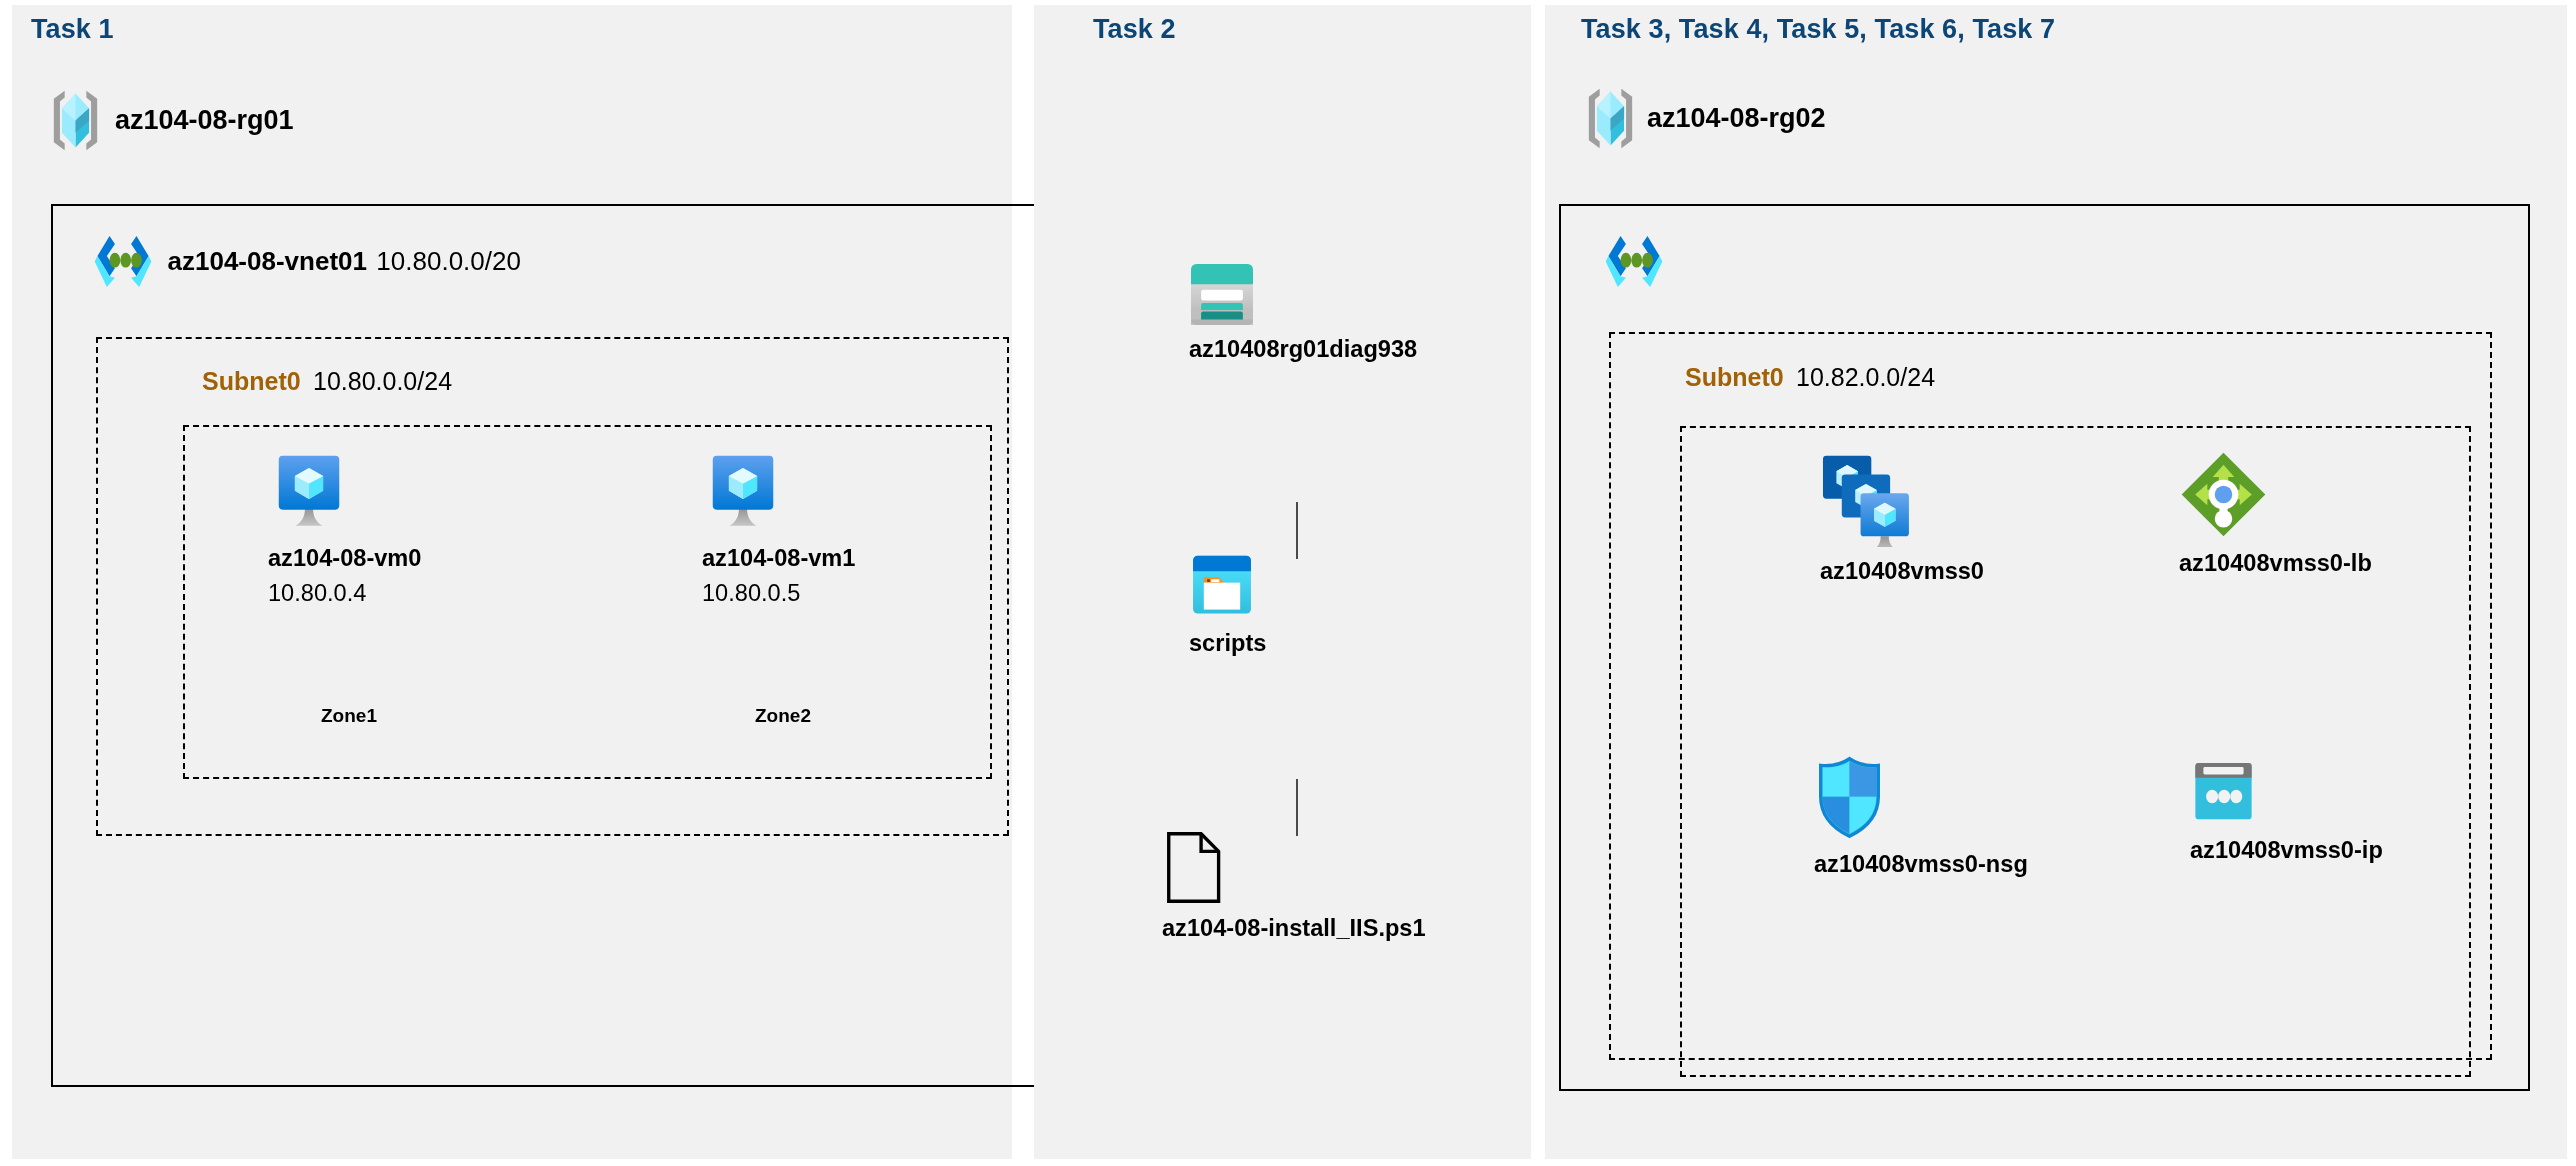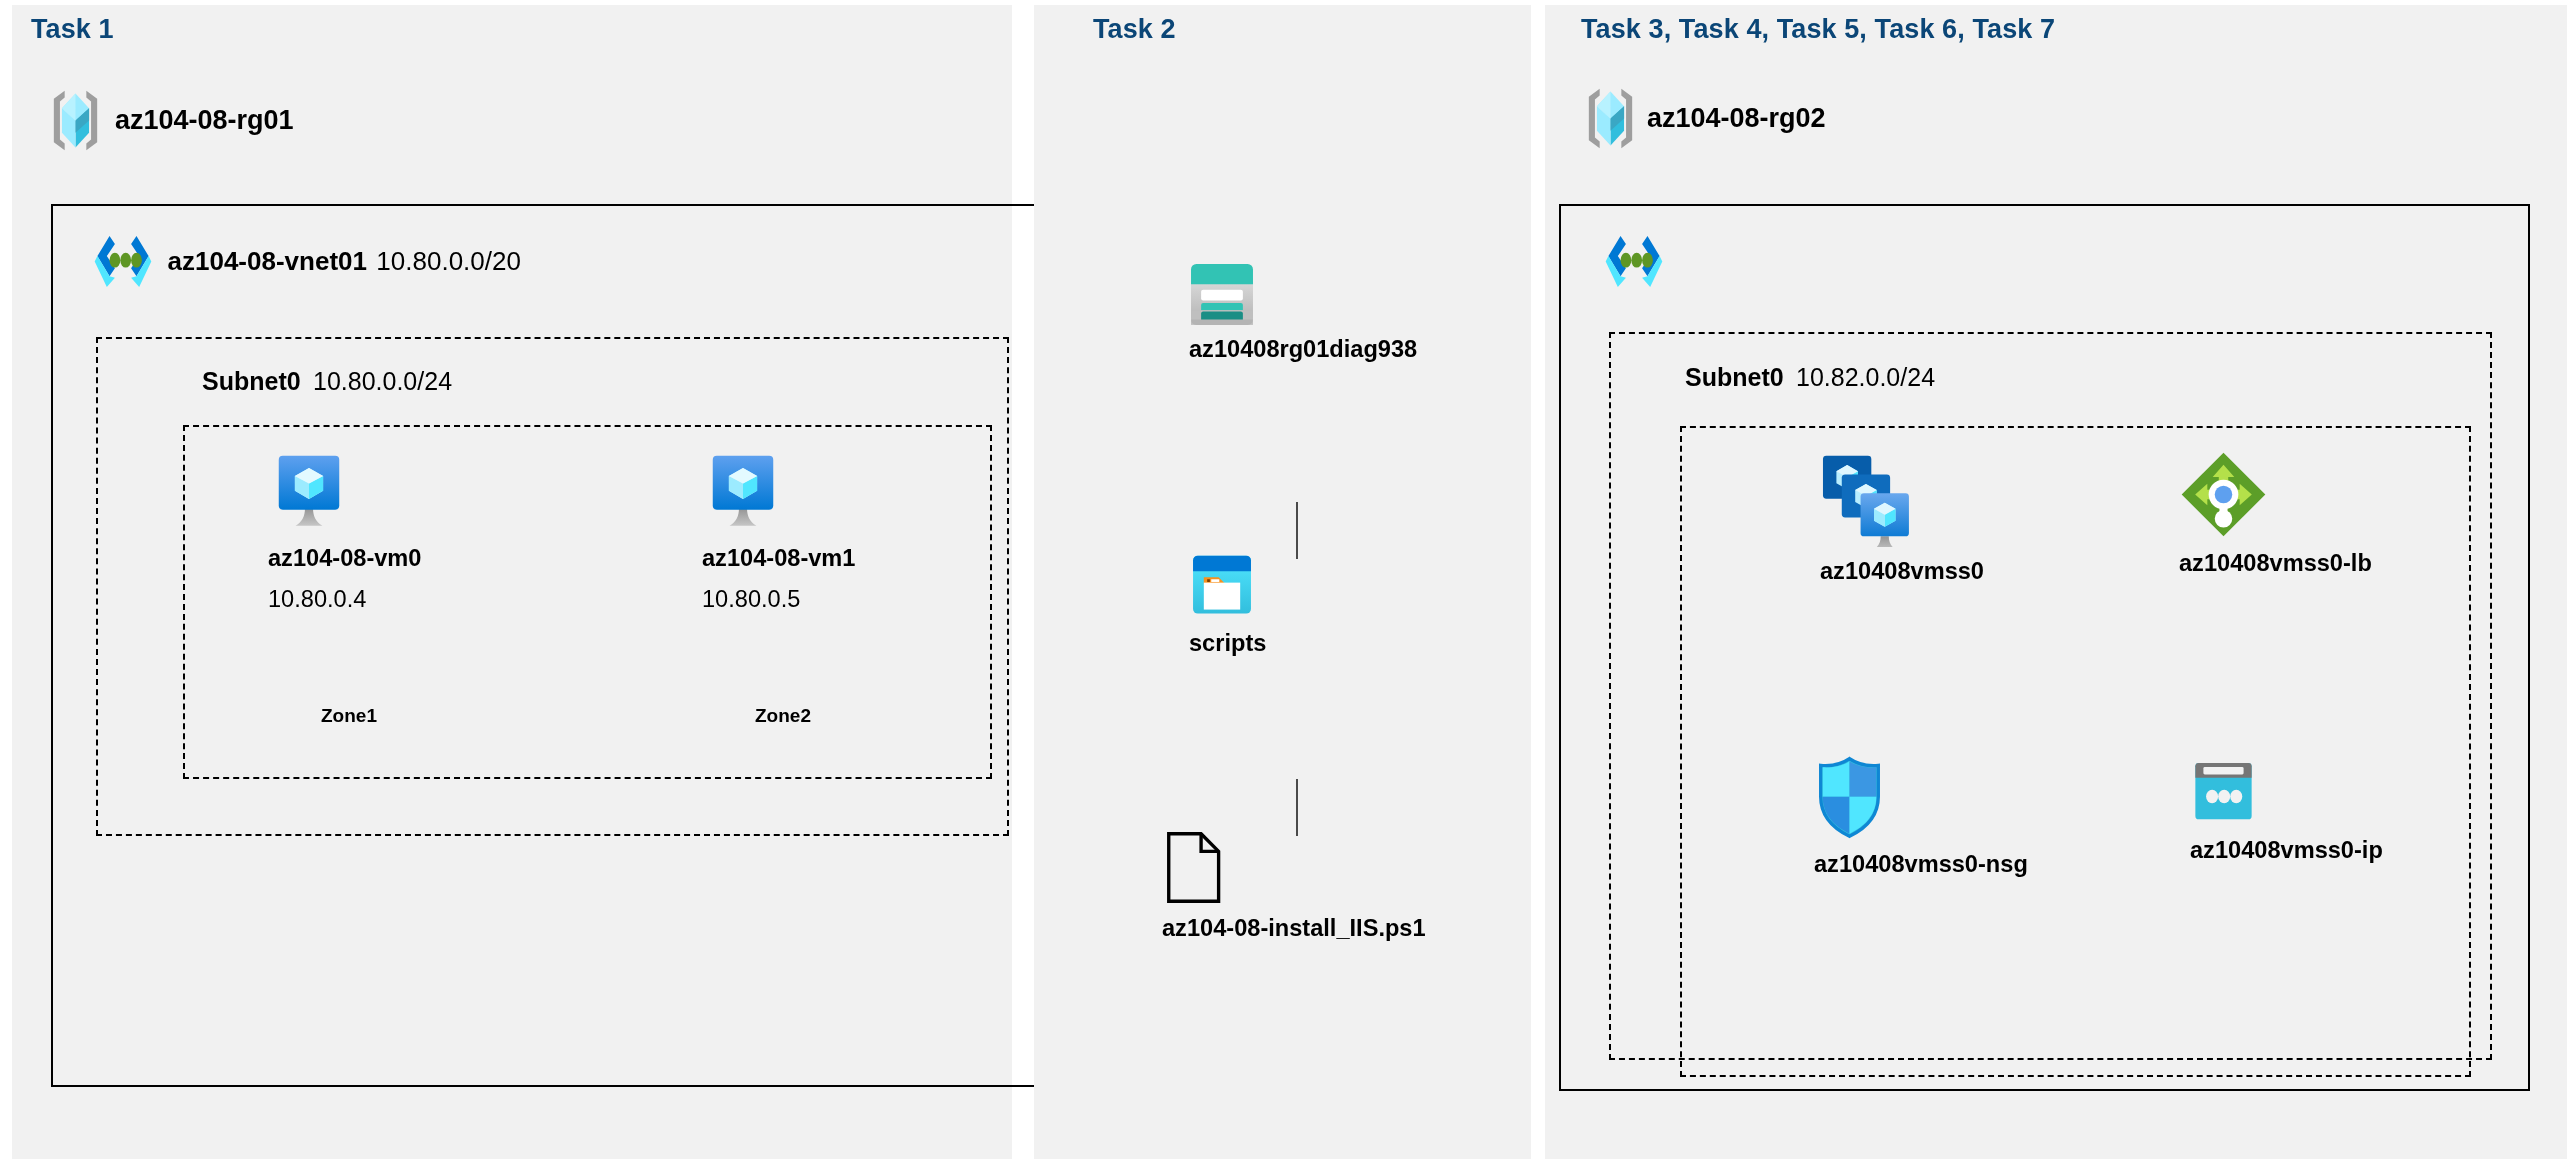--- a/index.html
+++ b/index.html
@@ -13,25 +13,25 @@
     letter-spacing:0.1px;white-space:nowrap;
   }
   .rg-row{position:absolute;display:flex;align-items:center;gap:15px;}
   .rg-label{font-size:27px;font-weight:bold;color:#000;white-space:nowrap;}
   .solid-box{position:absolute;border:2px solid #000;box-sizing:border-box;}
   .dashed-box{position:absolute;border:2px dashed #000;box-sizing:border-box;}
   .vnet-row{position:absolute;display:flex;align-items:center;gap:13.5px;}
   .vnet-name{font-size:26px;font-weight:bold;color:#000;white-space:nowrap;}
   .vnet-cidr{font-size:26px;font-weight:normal;color:#000;white-space:nowrap;margin-left:9.4px;}
   .subnet-row{position:absolute;white-space:nowrap;}
-  .subnet-name{font-size:25px;font-weight:bold;color:#000000;}
+  .subnet-name{font-size:25px;font-weight:bold;color:#a16207;}
   .subnet-cidr{font-size:25px;font-weight:normal;color:#000;margin-left:9.4px;}
   .node{position:absolute;display:flex;flex-direction:column;align-items:flex-start;}
   .node-label{font-size:23.6px;font-weight:bold;color:#000;white-space:nowrap;margin-top:10.8px;text-align:center;}
-  .node-sub{font-size:23.6px;font-weight:normal;color:#000;white-space:nowrap;margin-top:14px;text-align:center;}
+  .node-sub{font-size:23.6px;font-weight:normal;color:#000;white-space:nowrap;margin-top:8px;text-align:center;}
   .zone-label{position:absolute;font-size:19px;font-weight:bold;color:#000;white-space:nowrap;text-align:center;}
   .conn{position:absolute;background:#4a4a4a;width:2px;}
   svg{display:block;}
 </style>
 </head>
 <body>
 
 <div class="panel" style="left:12px;top:5.4px;width:1000px;height:1154px;"></div>
 
 <div class="task-title" style="left:31px;top:13.5px;">Task 1</div>

